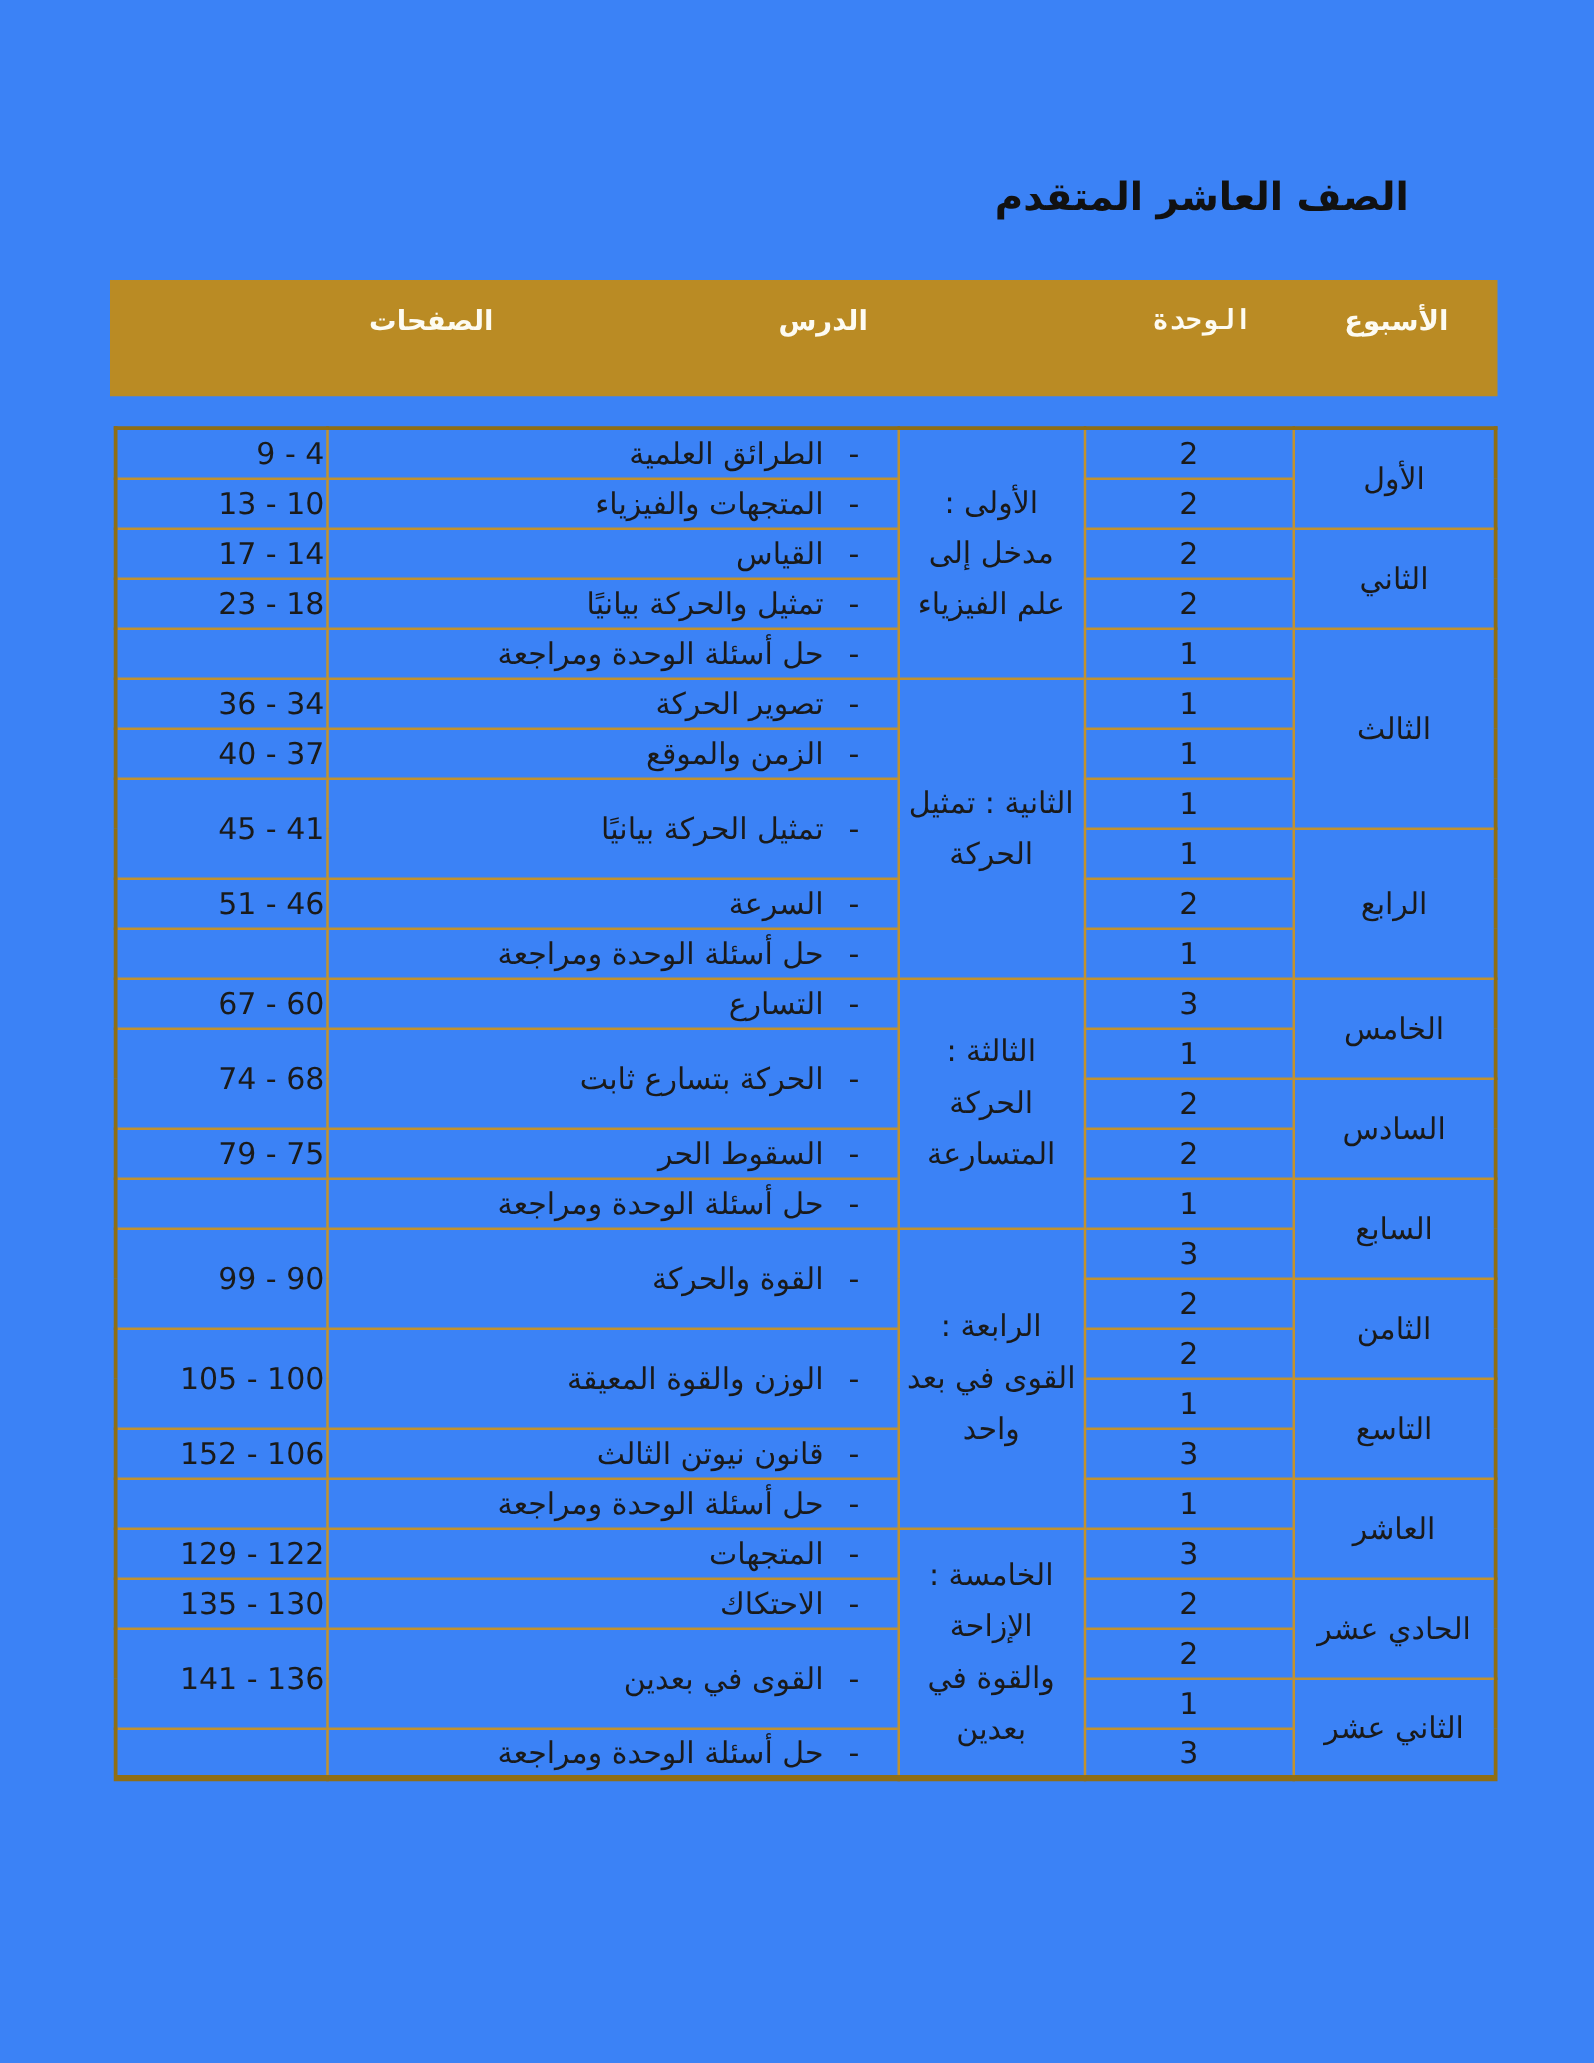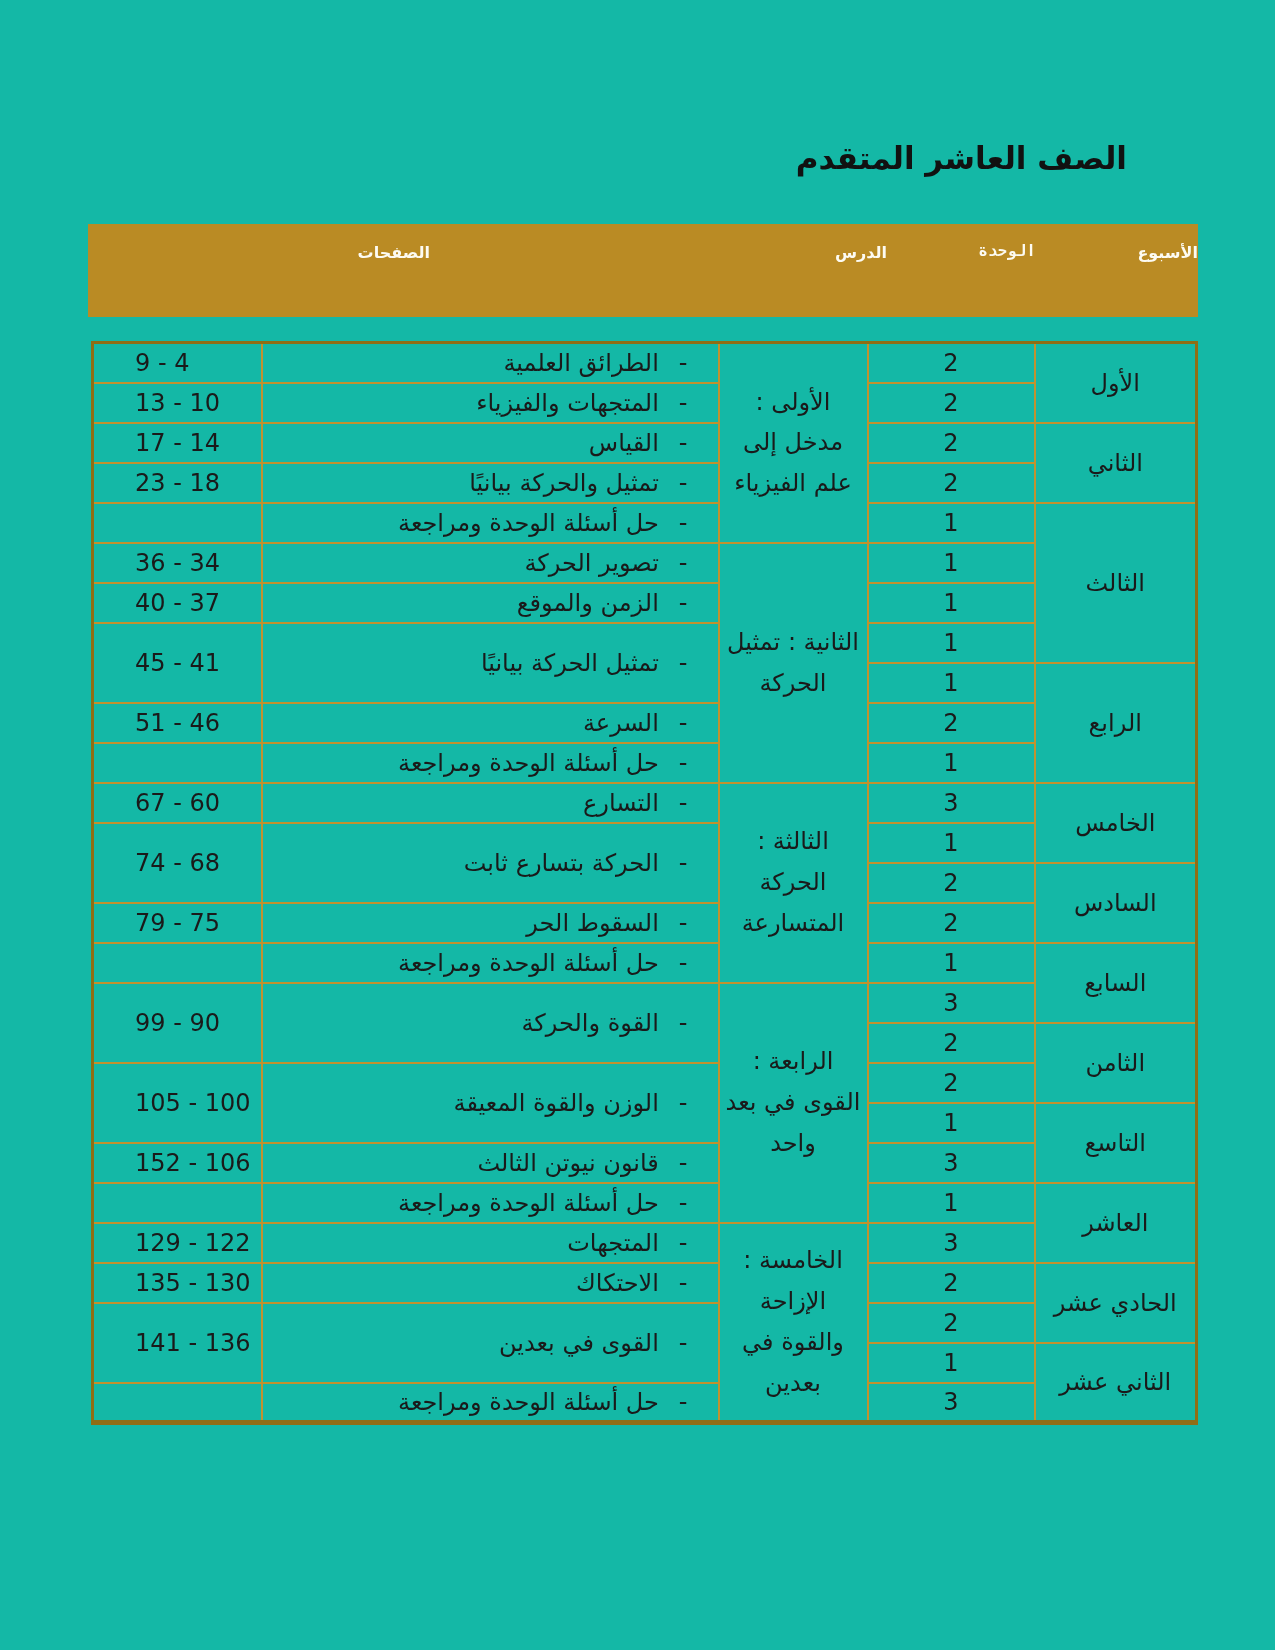--- a/index.html
+++ b/index.html
@@ -4,35 +4,35 @@
 <style>
   :root{
     --header-bg:#BA8B24;
     --grid-border:#C1922F;
     --outer-border:#8F6E15;
     --header-text:#FDFBF2;
     --text:#1A1A1A;
   }
   html,body{margin:0;padding:0;background:#fff;}
   .page{
-    position:relative;width:1275px;height:1650px;background:#14b8a6;overflow:hidden;
+    position:relative;width:1275px;height:1650px;background:#3b82f6;overflow:hidden;
     font-family:"DejaVu Sans", sans-serif;color:var(--text);
   }
   .doc-title{
     position:absolute;top:140px;right:148px;
     font-size:31px;font-weight:bold;color:#111;
   }
   .doc{position:absolute;top:224px;left:88px;width:1110px;direction:rtl;}
   
   .thead{
     display:flex;background:var(--header-bg);height:93px;box-sizing:border-box;
   }
   .thead .hcell{
-    box-sizing:border-box;padding-top:14px;
-    color:var(--header-text);font-size:16px;font-weight:bold;line-height:1.85;
+    box-sizing:border-box;padding-top:14px;text-align:center;
+    color:var(--header-text);font-size:22px;font-weight:bold;line-height:1.85;
   }
   .h-week{width:162px;}
   .h-periods{width:167px;padding-left:18px;padding-right:18px;}
   .h-unit{width:149px;font-family:Liberation Mono, monospace;}
   .h-lesson{width:457px;}
   .h-pages{width:170px;}
   
   table.sched{
     margin-top:24px;border-collapse:collapse;table-layout:fixed;width:1104px;
     border:3px solid var(--outer-border);border-bottom-width:5px;
@@ -42,21 +42,21 @@
     font-size:24px;vertical-align:middle;box-sizing:border-box;
   }
   tr.r{height:40px;}
   .c-week{text-align:right;vertical-align:top;}
   .c-week .wk{height:40px;display:flex;align-items:center;justify-content:center;}
   .c-periods{text-align:center;font-size:22px;}
   .c-unit{text-align:center;line-height:1.7;padding:0 6px;}
   .c-lesson{padding:0;}
   .c-lesson .ls{display:flex;align-items:center;gap:20px;padding:0 30px 0 8px;}
   .c-lesson .dash{flex:0 0 auto;}
-  .c-pages{text-align:left;font-size:22px;padding-left:41px;}
+  .c-pages{text-align:right;font-size:22px;padding-left:41px;}
   .pg{direction:ltr;unicode-bidi:isolate;}
 </style>
 </head>
 <body>
 
 <div class="page">
 
   <div class="doc-title">الصف العاشر المتقدم</div>
 
   <div class="doc">

